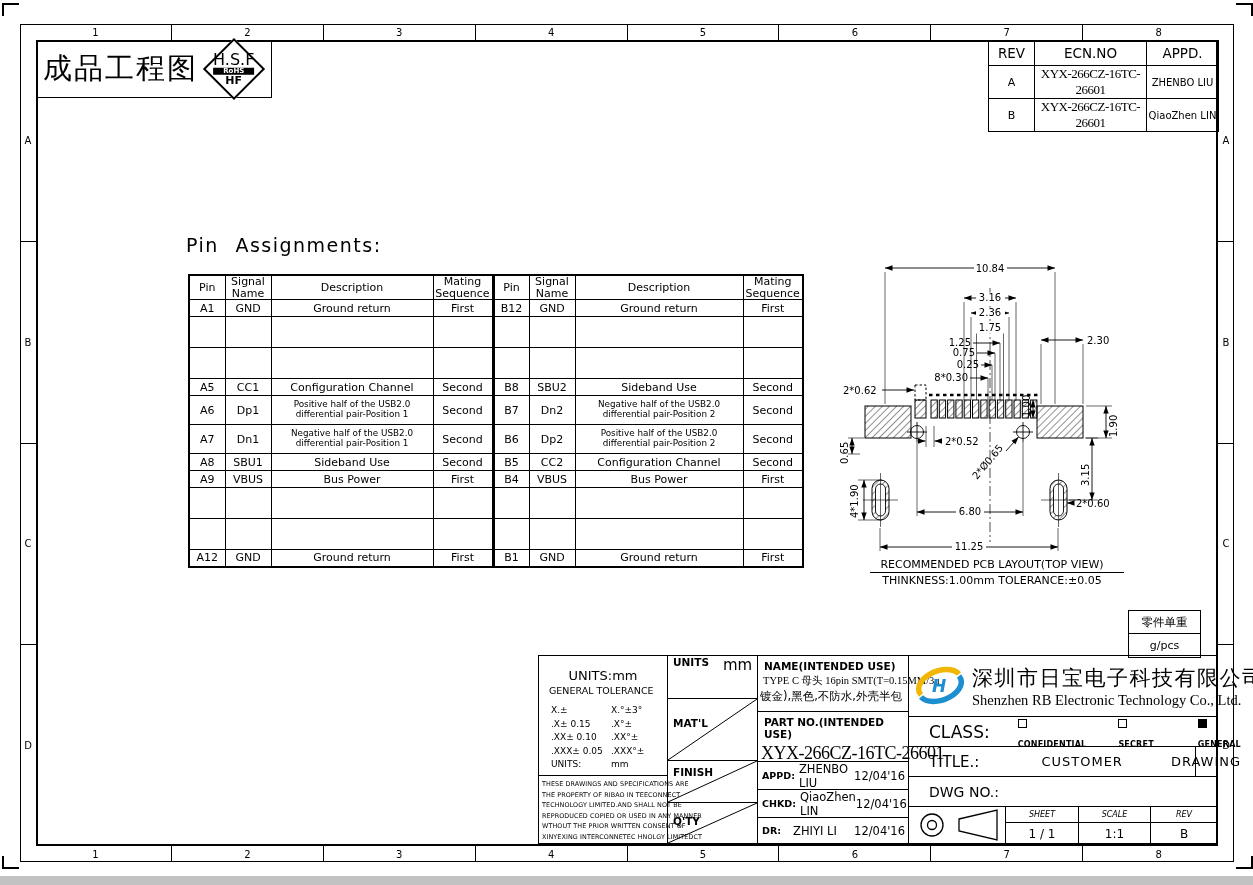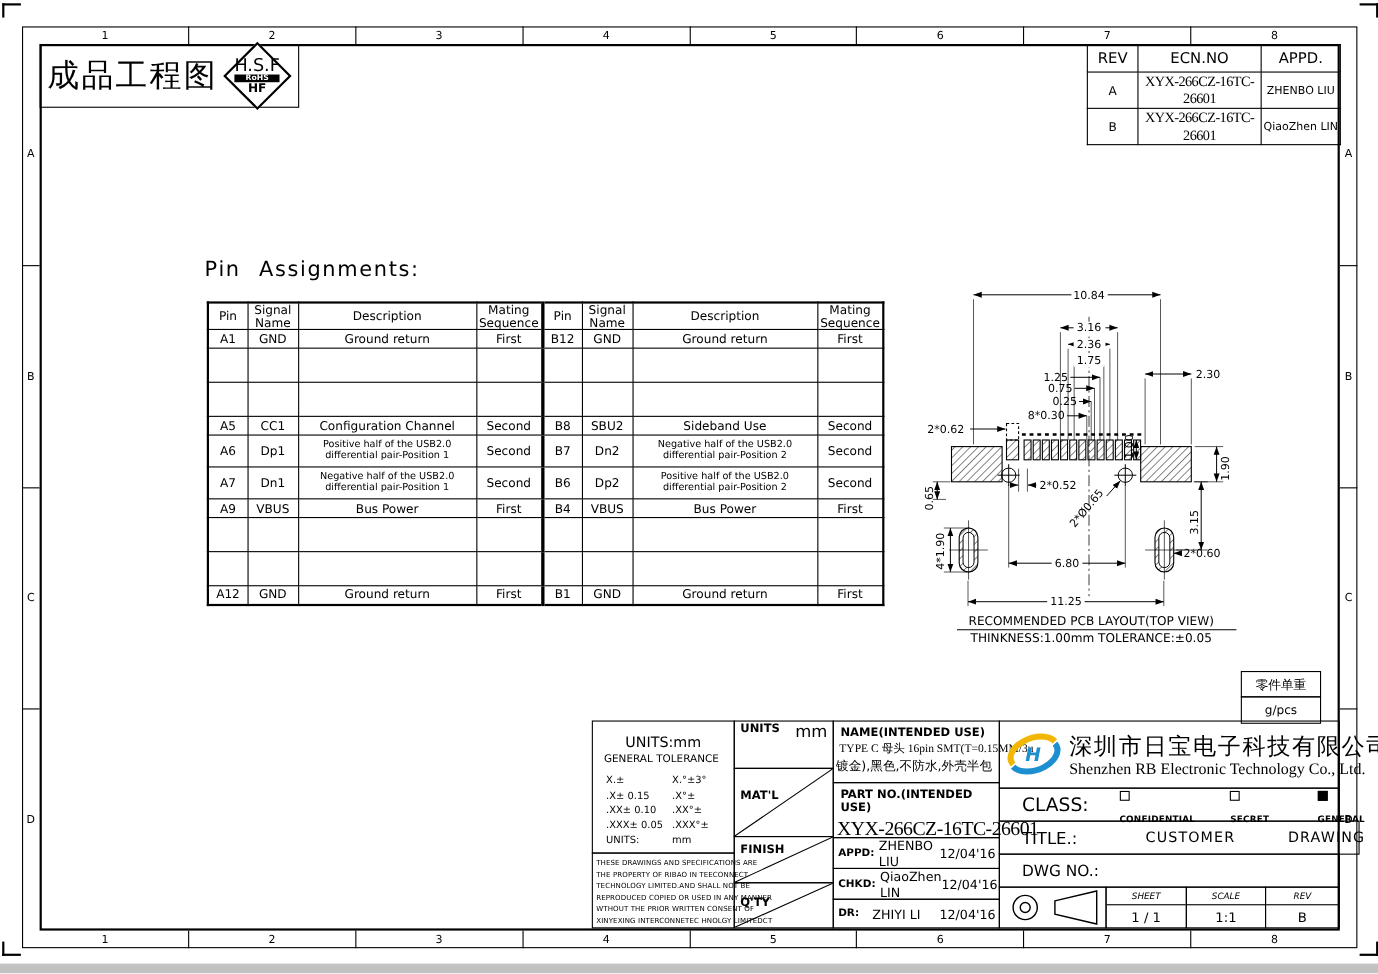--- a/index.html
+++ b/index.html
@@ -240,20 +240,30 @@
         <td class="c0">A7</td>
         <td class="c1">Dn1</td>
         <td class="c2 small">Negative half of the USB2.0 differential pair-Position 1</td>
         <td class="c3">Second</td>
         <td class="c0 divider">B6</td>
         <td class="c1">Dp2</td>
         <td class="c2 small">Positive half of the USB2.0 differential pair-Position 2</td>
         <td class="c3">Second</td>
       </tr>
       <tr class="r-normal">
+        <td class="c0">A8</td>
+        <td class="c1">SBU1</td>
+        <td class="c2">Sideband Use</td>
+        <td class="c3">Second</td>
+        <td class="c0 divider">B5</td>
+        <td class="c1">CC2</td>
+        <td class="c2">Configuration Channel</td>
+        <td class="c3">Second</td>
+      </tr>
+      <tr class="r-normal">
         <td class="c0">A9</td>
         <td class="c1">VBUS</td>
         <td class="c2">Bus Power</td>
         <td class="c3">First</td>
         <td class="c0 divider">B4</td>
         <td class="c1">VBUS</td>
         <td class="c2">Bus Power</td>
         <td class="c3">First</td>
       </tr>
       <tr class="r-blank">
@@ -530,21 +540,21 @@
     <div style="font-size:21px;letter-spacing:1.5px;white-space:nowrap;">深圳市日宝电子科技有限公司</div>
     <div style="font-size:14.5px;font-family:'Liberation Serif','DejaVu Serif',serif;white-space:nowrap;">Shenzhen RB Electronic Technology Co., Ltd.</div>
   </div>
 </div>
 <div class="abs tb" style="left:908px;top:716px;width:310px;height:31px;display:flex;align-items:center;">
   <span style="font-size:17px;margin-left:20px;">CLASS:</span>
   <span style="margin-left:28px;"><span class="chk"></span><span class="copt">CONFIDENTIAL</span></span>
   <span style="margin-left:32px;"><span class="chk"></span><span class="copt">SECRET</span></span>
   <span style="margin-left:44px;"><span class="chk filled"></span><span class="copt">GENERAL</span></span>
 </div>
-<div class="abs tb" style="left:908px;top:746px;width:328px;height:31px;display:flex;align-items:center;">
+<div class="abs tb" style="left:908px;top:746px;width:288px;height:31px;display:flex;align-items:center;">
   <span style="font-size:15px;margin-left:20px;">TITLE.:</span>
   <span style="font-size:13px;margin-left:62px;letter-spacing:1px;">CUSTOMER</span>
   <span style="font-size:13px;margin-left:48px;letter-spacing:1px;">DRAWING</span>
 </div>
 <div class="abs tb" style="left:908px;top:776px;width:310px;height:31px;display:flex;align-items:center;">
   <span style="font-size:14px;margin-left:20px;">DWG NO.:</span>
 </div>
 <div class="abs tb" style="left:908px;top:806px;width:98px;height:38px;display:flex;align-items:center;justify-content:center;">
   <svg width="92" height="38" viewBox="0 0 92 38">
     <circle cx="21" cy="19" r="11" fill="none" stroke="#000" stroke-width="1.3"></circle>

